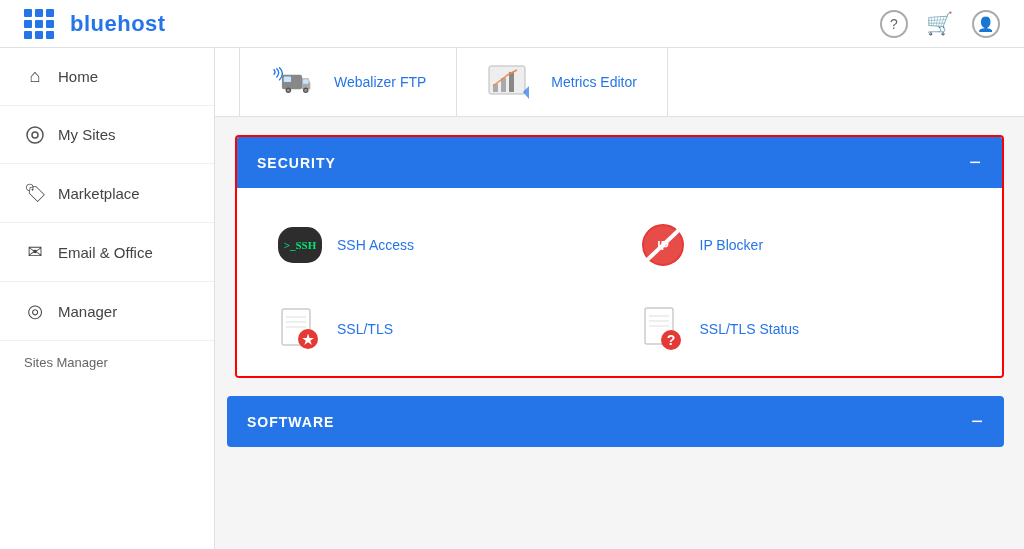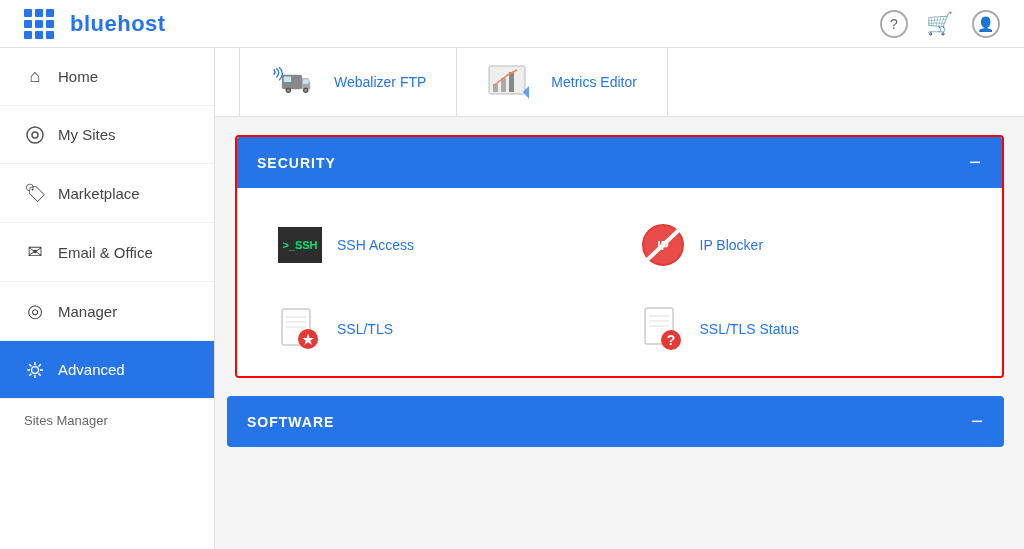--- a/index.html
+++ b/index.html
@@ -73,22 +73,22 @@
       padding: 14px 10px; cursor: pointer;
     }
     .grid-item .item-label { color: #2575e8; font-size: 14px; }
 
     
     .icon-box { width: 46px; height: 46px; display: flex; align-items: center; justify-content: center; flex-shrink: 0; }
 
     
     .ssh-icon {
       background: #2d2d2d; color: #00e676; font-size: 11px; font-weight: 700;
-      width: 44px; height: 36px; border-radius: 0; display: flex; align-items: center; justify-content: center;
-      font-family: Liberation Sans, sans-serif;
+      width: 44px; height: 36px; border-radius: 15px; display: flex; align-items: center; justify-content: center;
+      font-family: Liberation Serif, serif;
     }
 
     
     .section-software { margin: 0 20px 18px 20px; border-radius: 4px; overflow: hidden; }
     .section-software .section-header { background: #2575e8; }
 
     
     ::-webkit-scrollbar { width: 6px; }
     ::-webkit-scrollbar-thumb { background: #ccc; border-radius: 3px; }
   </style>
@@ -144,36 +144,20 @@
     <div class="sidebar-item">
       <span class="s-icon">✉</span>
       <span>Email &amp; Office</span>
     </div>
 
     <div class="sidebar-item">
       <span class="s-icon">◎</span>
       <span>Manager</span>
     </div>
 
-    <div class="sidebar-item active">
-      <span class="s-icon">
-        <svg width="18" height="18" viewBox="0 0 18 18" fill="none" style="vertical-align:middle;">
-          <circle cx="9" cy="9" r="3.5" stroke="#fff" stroke-width="1.5" fill="none"></circle>
-          <line x1="9" y1="1" x2="9" y2="4" stroke="#fff" stroke-width="1.5"></line>
-          <line x1="9" y1="14" x2="9" y2="17" stroke="#fff" stroke-width="1.5"></line>
-          <line x1="1" y1="9" x2="4" y2="9" stroke="#fff" stroke-width="1.5"></line>
-          <line x1="14" y1="9" x2="17" y2="9" stroke="#fff" stroke-width="1.5"></line>
-          <line x1="3.2" y1="3.2" x2="5.4" y2="5.4" stroke="#fff" stroke-width="1.5"></line>
-          <line x1="12.6" y1="12.6" x2="14.8" y2="14.8" stroke="#fff" stroke-width="1.5"></line>
-          <line x1="14.8" y1="3.2" x2="12.6" y2="5.4" stroke="#fff" stroke-width="1.5"></line>
-          <line x1="5.4" y1="12.6" x2="3.2" y2="14.8" stroke="#fff" stroke-width="1.5"></line>
-        </svg>
-      </span>
-      <span>Advanced</span>
-    </div>
 
     <div class="sidebar-subitem">
       <span>Sites Manager</span>
     </div>
 
   </div>
 
   <div class="main">
 
     <div class="tools-row">

